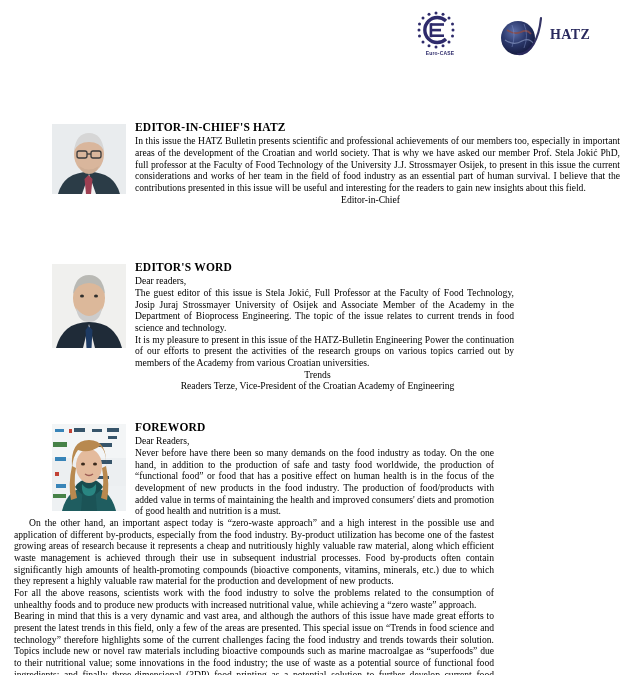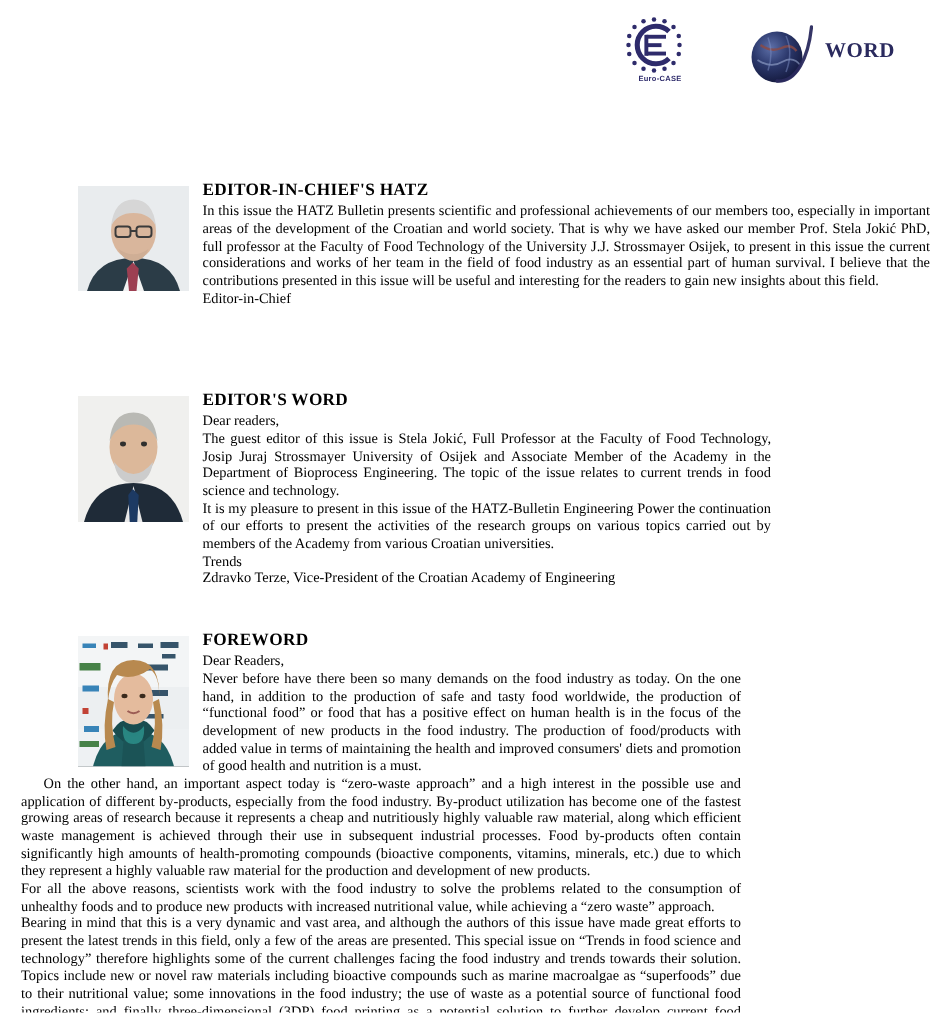--- a/index.html
+++ b/index.html
@@ -108,21 +108,21 @@
     text-justify: inter-word;
     hyphens: manual;
   }
   .body-col p {
     margin: 0;
   }
   .indent {
     text-indent: 15px;
   }
   .sig {
-    text-align: left;
+    text-align: center;
     font-size: 9.6px;
     line-height: 1.215;
     padding-right: 14px;
   }
   .sig p { margin: 0; }
 
   .wrap-1 { position: absolute; left: 0; top: 120px; width: 634px; }
   .wrap-2 { position: absolute; left: 0; top: 260px; width: 528px; }
   .wrap-3 { position: absolute; left: 0; top: 420px; width: 508px; }
 
@@ -188,21 +188,21 @@
           <stop offset="100%" stop-color="#13183c"></stop>
         </radialGradient>
       </defs>
       <circle cx="20" cy="24" r="17" fill="url(#gl)"></circle>
       <path d="M9 16 q7 5 14 2 q6 -3 10 2" fill="none" stroke="#8a4a46" stroke-width="1.6" opacity=".85"></path>
       <path d="M7 26 q9 6 17 1 q7 -4 12 3" fill="none" stroke="#9aa8cf" stroke-width="1.2" opacity=".6"></path>
       <path d="M14 11 q4 10 0 22" fill="none" stroke="#7b8ec4" stroke-width="1" opacity=".5"></path>
       <path d="M26 10 q5 11 0 24" fill="none" stroke="#7b8ec4" stroke-width="1" opacity=".5"></path>
       <path d="M20 40 C 33 41 41 24 43 4" fill="none" stroke="#2a2a5e" stroke-width="2.2" stroke-linecap="round" opacity=".95"></path>
     </svg>
-    <div class="caets-text">WORD</div>
+    <div class="caets-text">HATZ</div>
   </div>
 
 </div>
 
 <div class="wrap-1">
   <div class="photo photo-frame">
     <svg class="ph1" viewBox="0 0 74 70">
       <rect width="74" height="70" fill="#e9ecee"></rect>
       <path d="M6 70 q6 -22 31 -22 q25 0 31 22 z" fill="#2b3c47"></path>
       <path d="M30 70 l7 -20 l7 20 z" fill="#f2f2f2"></path>
@@ -247,21 +247,21 @@
   </div>
   <div class="text-col">
     <div class="section-head">EDITOR'S WORD</div>
     <div class="body-col">
       <p>Dear readers,</p>
       <p>The guest editor of this issue is Stela Jokić, Full Professor at the Faculty of Food Technology, Josip Juraj Strossmayer University of Osijek and Associate Member of the Academy in the Department of Bioprocess Engineering. The topic of the issue relates to current trends in food science and technology.</p>
       <p>It is my pleasure to present in this issue of the HATZ-Bulletin Engineering Power the continuation of our efforts to present the activities of the research groups on various topics carried out by members of the Academy from various Croatian universities.</p>
     </div>
     <div class="sig">
       <p>Trends</p>
-      <p>Zdravko Terze, Vice-President of the Croatian Academy of Engineering</p>
+      <p>Readers Terze, Vice-President of the Croatian Academy of Engineering</p>
     </div>
   </div>
   <div class="clearer"></div>
 </div>
 
 <div class="wrap-3">
   <div class="photo photo-frame">
     <svg class="ph3" viewBox="0 0 74 87">
       <rect width="74" height="87" fill="#eef1f3"></rect>
 

